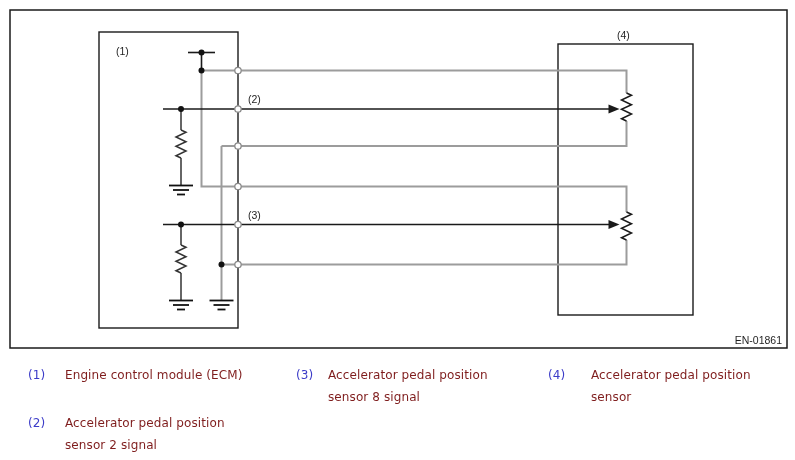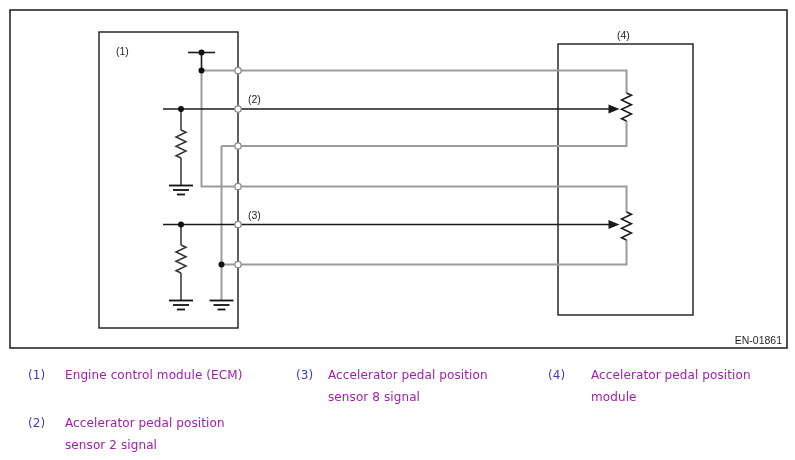--- a/index.html
+++ b/index.html
@@ -27,21 +27,21 @@
     fill: #1f1f1f;
   }
   .refcode {
     font-family: "Liberation Sans", sans-serif;
     font-size: 10.5px;
     fill: #1f1f1f;
   }
   
   .legend-text {
     position: absolute;
-    color: #a21caf;
+    color: #7f1d1d;
     font-size: 12px;
     line-height: 22px;
     letter-spacing: 0.1px;
     white-space: nowrap;
   }
   .legend-num {
     color: #3b3bc8;
   }
 </style>
 </head>
@@ -148,20 +148,20 @@
 
     <span class="legend-text legend-num" style="left:28px; top:364px;">(1)</span>
     <span class="legend-text" style="left:65px; top:364px;">Engine control module (ECM)</span>
 
     <span class="legend-text legend-num" style="left:296px; top:364px;">(3)</span>
     <span class="legend-text" style="left:328px; top:364px;">Accelerator pedal position</span>
     <span class="legend-text" style="left:328px; top:386px;">sensor 8 signal</span>
 
     <span class="legend-text legend-num" style="left:548px; top:364px;">(4)</span>
     <span class="legend-text" style="left:591px; top:364px;">Accelerator pedal position</span>
-    <span class="legend-text" style="left:591px; top:386px;">module</span>
+    <span class="legend-text" style="left:591px; top:386px;">sensor</span>
 
     <span class="legend-text legend-num" style="left:28px; top:412px;">(2)</span>
     <span class="legend-text" style="left:65px; top:412px;">Accelerator pedal position</span>
     <span class="legend-text" style="left:65px; top:434px;">sensor 2 signal</span>
   </div>
 
 </div>
 
 </body></html>

